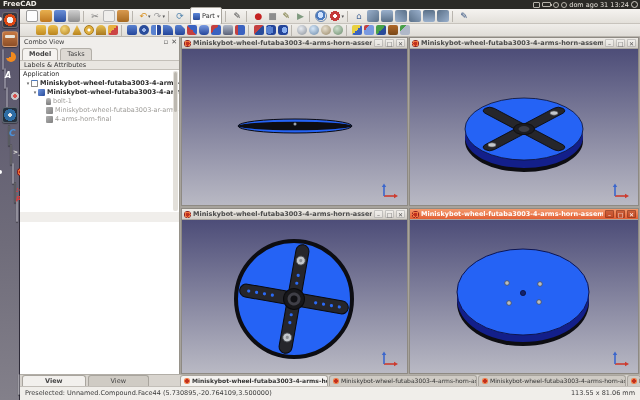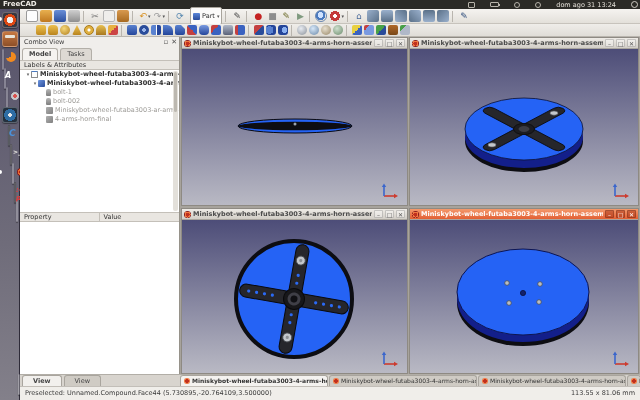--- a/index.html
+++ b/index.html
@@ -2,21 +2,21 @@
 <html style="--wheel_blue: #2563f5; --wheel_rim: #131f8a; --oring: #0d0d12; --horn: #26262b; --horn_edge: #0a0a0c; --screw: #c3c7cc; --viewport_top: #4d4d78; --viewport_bottom: #b9b9c4; --active_title: #e8653a; --ubuntu_orange: #e95420;"><head>
 <meta charset="utf-8">
 <style>
   html,body{margin:0;padding:0;background:#222;}
   #screen{position:relative;width:640px;height:400px;overflow:hidden;
     font-family:"DejaVu Sans","Liberation Sans",sans-serif;background:#3c3945;}
   i,span,div{box-sizing:border-box;}
   
   .toppanel{position:absolute;left:0;top:0;width:640px;height:9px;background:#2b2a26;color:#dcd8cf;}
   .apptitle{position:absolute;left:3px;top:0;font-size:7px;line-height:9px;font-weight:bold;color:#efece6;}
-  .trayra{position:absolute;right:2px;top:0;height:9px;display:flex;align-items:center;gap:15px;}
+  .trayra{position:absolute;right:2px;top:0;height:9px;display:flex;align-items:center;gap:2px;}
   .pico{width:7px;height:6px;border:1px solid #b7b3aa;border-radius:1px;display:inline-block;}
   .pico.batt{width:9px;height:5px;position:relative;}
   .pico.batt:after{content:"";position:absolute;right:-2px;top:1px;width:1px;height:2px;background:#b7b3aa;}
   .pico.round{border-radius:50%;width:6px;height:6px;}
   .clock{font-size:6.5px;color:#e3dfd7;}
   .gearico{width:7px;height:7px;border:1.5px solid #cfcbc2;border-radius:50%;display:inline-block;}
   
   .launcher{position:absolute;left:0;top:9px;width:20px;height:391px;
     background:linear-gradient(#56526a,#6f6c7a 60%,#83808a);border-right:1px solid #2e2b38;}
   .ltile{position:absolute;left:2px;width:16px;height:16px;border-radius:3px;
@@ -100,21 +100,21 @@
     white-space:nowrap;overflow:hidden;}
   .win.active .wt-label{color:#fff;}
   .wbtn{flex:none;width:9px;height:8px;font-size:6px;line-height:8px;text-align:center;color:#555;
     background:rgba(255,255,255,.35);border:1px solid rgba(0,0,0,.18);border-radius:1px;font-style:normal;}
   .win.active .wbtn{color:#fff;background:rgba(160,40,10,.45);}
   .vp{position:absolute;left:0;top:11px;right:0;bottom:0;background:linear-gradient(var(--viewport_top,#4d4d78),var(--viewport_bottom,#b9b9c4));overflow:hidden;}
   .axis{position:absolute;right:8px;bottom:6px;}
   
   .bottombar{position:absolute;left:20px;top:374px;width:620px;height:12px;background:#d8d4ce;border-top:1px solid #b2aea7;display:flex;align-items:flex-end;}
   .vd-tabs{display:flex;margin-left:2px;width:158px;flex:none;}
-  .vdtab{font-size:6.5px;padding:1px 10px;border:1px solid #a9a59e;border-bottom:none;border-radius:3px 3px 0 0;background:#cfcbc4;color:#444;margin-right:2px;line-height:8px;}
+  .vdtab{font-size:6.5px;padding:1px 22px;border:1px solid #a9a59e;border-bottom:none;border-radius:3px 3px 0 0;background:#cfcbc4;color:#444;margin-right:2px;line-height:8px;}
   .vdtab.active{background:#f2f0ed;font-weight:bold;}
   .wtabs{display:flex;flex:1;overflow:hidden;align-items:flex-end;}
   .wtab{display:flex;align-items:center;gap:2px;font-size:6px;color:#333;background:#cfcbc4;
     border:1px solid #a9a59e;border-bottom:none;border-radius:3px 3px 0 0;padding:1px 3px;margin-right:1px;
     width:148px;flex:none;line-height:8px;overflow:hidden;white-space:nowrap;}
   .wtab.active{background:#f4f2ef;font-weight:bold;}
   .wtab .wt-icon{width:6px;height:6px;}
   .wtab.partial{width:14px;}
   .statusbar{position:absolute;left:20px;top:386px;width:620px;height:14px;background:#f0eeea;border-top:1px solid #c2beb8;
     font-size:6.5px;color:#3a3a3a;line-height:13px;}
@@ -240,52 +240,47 @@
     <div class="dockbtns">
       <i>▫</i>
       <i>✕</i>
     </div>
     <div class="dtabs">
       <span class="dtab active">Model</span>
       <span class="dtab">Tasks</span>
     </div>
     <div class="treehead">Labels &amp; Attributes</div>
     <div class="tree">
+      <div class="trow" style="padding-left:3px">
+        <span class="tlabel">Application</span>
+      </div>
       <div class="trow" style="padding-left:5px">
         <i class="tw">▾</i>
         <i class="tico doc"></i>
         <span class="tlabel bold">Miniskybot-wheel-futaba3003-4-arms-horn-assembly</span>
       </div>
       <div class="trow" style="padding-left:12px">
         <i class="tw">▾</i>
         <i class="tico part"></i>
         <span class="tlabel bold">Miniskybot-wheel-futaba3003-4-arms-horn-assembly-fin</span>
       </div>
       <div class="trow dim" style="padding-left:26px">
         <i class="tico bolt"></i>
         <span class="tlabel">bolt-1</span>
       </div>
       <div class="trow dim" style="padding-left:26px">
-        <i class="tico bolt"></i>
-        <span class="tlabel">bolt-002</span>
-      </div>
-      <div class="trow dim" style="padding-left:26px">
         <i class="tico cube"></i>
         <span class="tlabel">Miniskybot-wheel-futaba3003-ar-arms-horn-final</span>
       </div>
       <div class="trow dim" style="padding-left:26px">
         <i class="tico cube"></i>
         <span class="tlabel">4-arms-horn-final</span>
       </div>
     </div>
     <i class="vsb"></i>
-    <div class="prophead">
-      <span>Property</span>
-      <span style="border-right:none">Value</span>
-    </div>
     <div class="propbody"></div>
   </div>
 
   <div class="mdi">
 
     <div class="win" style="left:1px;top:0;width:227px;height:169px">
       <div class="wtitle">
         <i class="wt-icon"></i>
         <span class="wt-label">Miniskybot-wheel-futaba3003-4-arms-horn-assembly : 4</span>
         <i class="wbtn">–</i>

